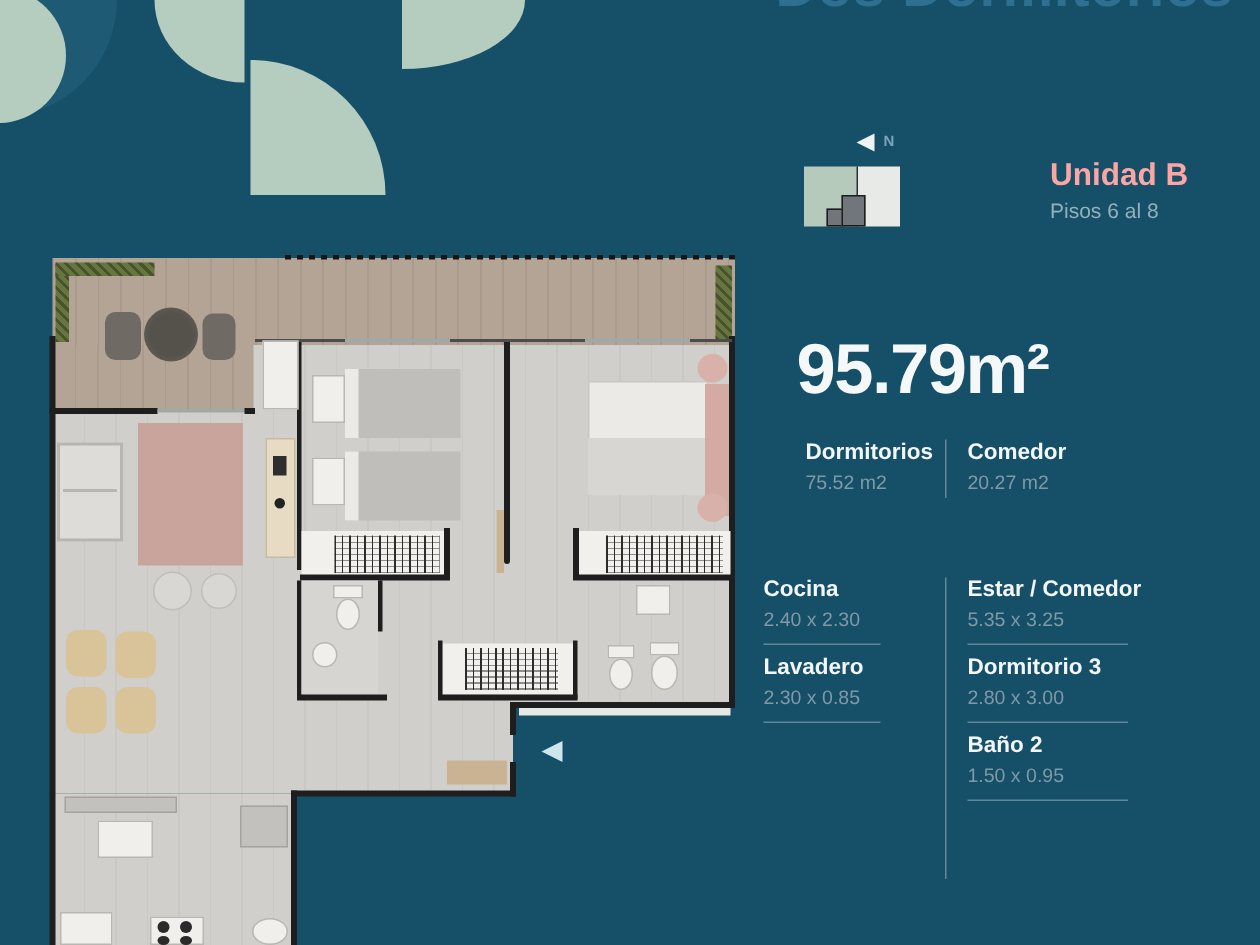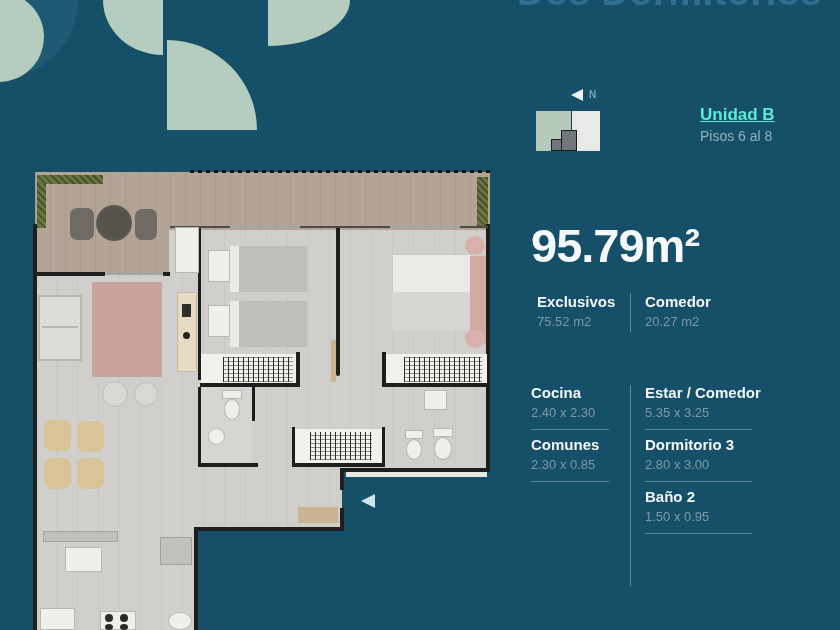--- a/index.html
+++ b/index.html
@@ -10,21 +10,21 @@
   }
   .abs{position:absolute;}
   
   .deco{position:absolute;}
   
   .page-title{
     position:absolute;left:517px;top:-29px;
     font-size:38px;font-weight:bold;color:#2f7090;letter-spacing:.5px;white-space:nowrap;
   }
   
-  .unit-name{font-size:17px;font-weight:bold;color:#5eead4;text-decoration:underline;}
+  .unit-name{font-size:21px;font-weight:bold;color:#fca5a5;}
   .unit-floors{font-size:14px;color:#93b0bd;margin-top:3px;}
   .total-area{font-size:47px;font-weight:bold;color:#f4f8f9;letter-spacing:-1px;}
   .area-label,.room-label{font-size:15px;font-weight:bold;color:#f2f6f7;}
   .area-value,.room-dims{font-size:13px;color:#7e99a7;margin-top:4px;}
   .vdiv{position:absolute;width:1px;background:#64889a;}
   .rule{height:1px;background:#5f8799;margin-top:9px;}
   .room-row{height:52px;}
   
   .plan{position:absolute;left:30px;top:168px;width:478px;height:462px;overflow:hidden;}
   .floor{position:absolute;background:#d1cfcb;
@@ -79,38 +79,38 @@
 </div>
 
 <div class="abs" style="left:700px;top:105px;">
   <div class="unit-name">Unidad B</div>
   <div class="unit-floors">Pisos 6 al 8</div>
 </div>
 
 <div class="abs total-area" style="left:531px;top:218px;">95.79m²</div>
 
 <div class="abs" style="left:537px;top:293px;width:88px;">
-  <div class="area-label">Exclusivos</div>
+  <div class="area-label">Dormitorios</div>
   <div class="area-value">75.52 m2</div>
 </div>
 <div class="vdiv" style="left:630px;top:293px;height:39px;"></div>
 <div class="abs" style="left:645px;top:293px;width:100px;">
   <div class="area-label">Comedor</div>
   <div class="area-value">20.27 m2</div>
 </div>
 
 <div class="vdiv" style="left:630px;top:385px;height:201px;"></div>
-<div class="abs" style="left:531px;top:384px;width:85px;">
+<div class="abs" style="left:509px;top:384px;width:85px;">
   <div class="room-row">
     <div class="room-label">Cocina</div>
     <div class="room-dims">2.40 x 2.30</div>
     <div class="rule" style="width:78px;"></div>
   </div>
   <div class="room-row">
-    <div class="room-label">Comunes</div>
+    <div class="room-label">Lavadero</div>
     <div class="room-dims">2.30 x 0.85</div>
     <div class="rule" style="width:78px;"></div>
   </div>
 </div>
 <div class="abs" style="left:645px;top:384px;width:130px;">
   <div class="room-row">
     <div class="room-label">Estar / Comedor</div>
     <div class="room-dims">5.35 x 3.25</div>
     <div class="rule" style="width:107px;"></div>
   </div>

